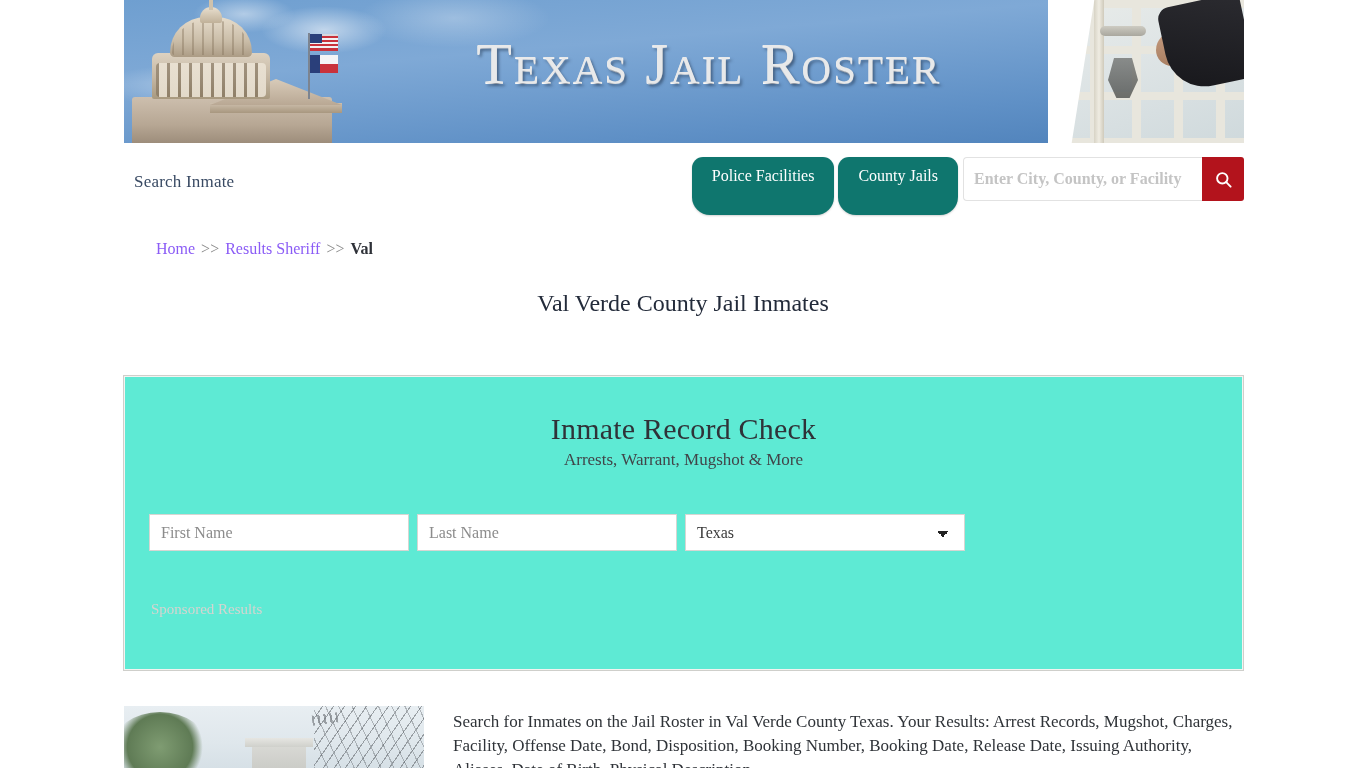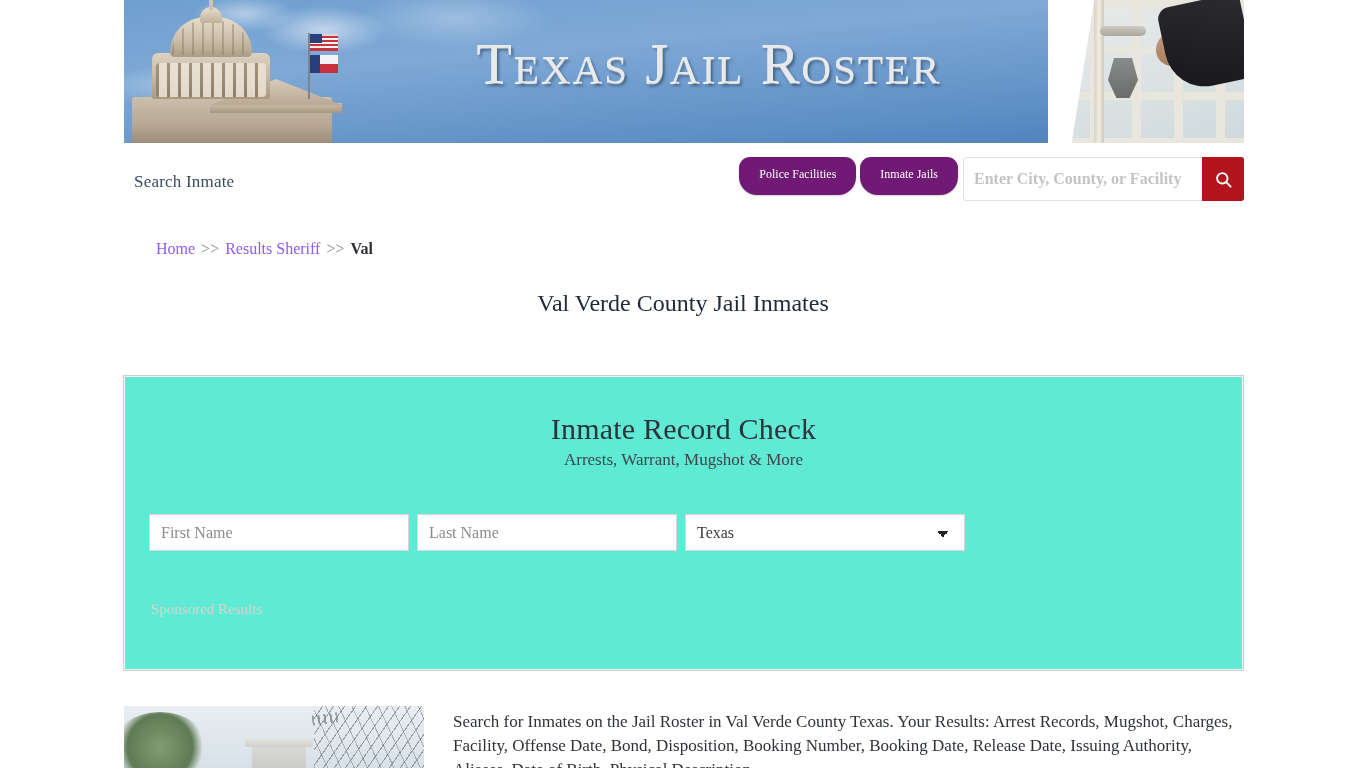--- a/index.html
+++ b/index.html
@@ -174,24 +174,24 @@
   .navbar {
     position: absolute; left: 124px; top: 143px; width: 1120px; height: 80px;
     background: #ffffff;
   }
   .brand {
     position: absolute; left: 10px; top: 29px;
     font-size: 17px; color: #394a63; letter-spacing: .2px;
   }
   .navpills { position: absolute; right: 286px; top: 14px; display: flex; }
   .navpill {
-    background: #701a75;
+    background: #0f766e;
     color: #ffffff;
-    font-size: 12px;
-    padding: 11px 20px 15px 20px;
+    font-size: 16px;
+    padding: 11px 20px 31px 20px;
     border-radius: 11px 11px 18px 18px;
     cursor: pointer;
     white-space: nowrap;
     line-height: 1;
     box-shadow: 0 1px 2px rgba(0,0,0,.18);
   }
   .navpill + .navpill { margin-left: 4px; }
   .searchbox {
     position: absolute; right: 0px; top: 14px;
     width: 281px; height: 44px;
@@ -385,21 +385,21 @@
     <div class="banner-title-wrap">
       <div class="banner-title">Texas Jail Roster</div>
     </div>
   </div>
 
   <div class="navbar">
     <div class="brand">Search Inmate</div>
 
     <div class="navpills">
       <div class="navpill">Police Facilities</div>
-      <div class="navpill">Inmate Jails</div>
+      <div class="navpill">County Jails</div>
     </div>
 
     <div class="searchbox">
       <input type="text" placeholder="Enter City, County, or Facility" style="">
       <button class="search-btn">
         <svg width="19" height="19" viewBox="0 0 24 24" fill="none" stroke="#ffffff" stroke-width="2.4" stroke-linecap="round">
           <circle cx="10.5" cy="10.5" r="6.6"></circle>
           <line x1="15.4" y1="15.4" x2="21" y2="21"></line>
         </svg>
       </button>

